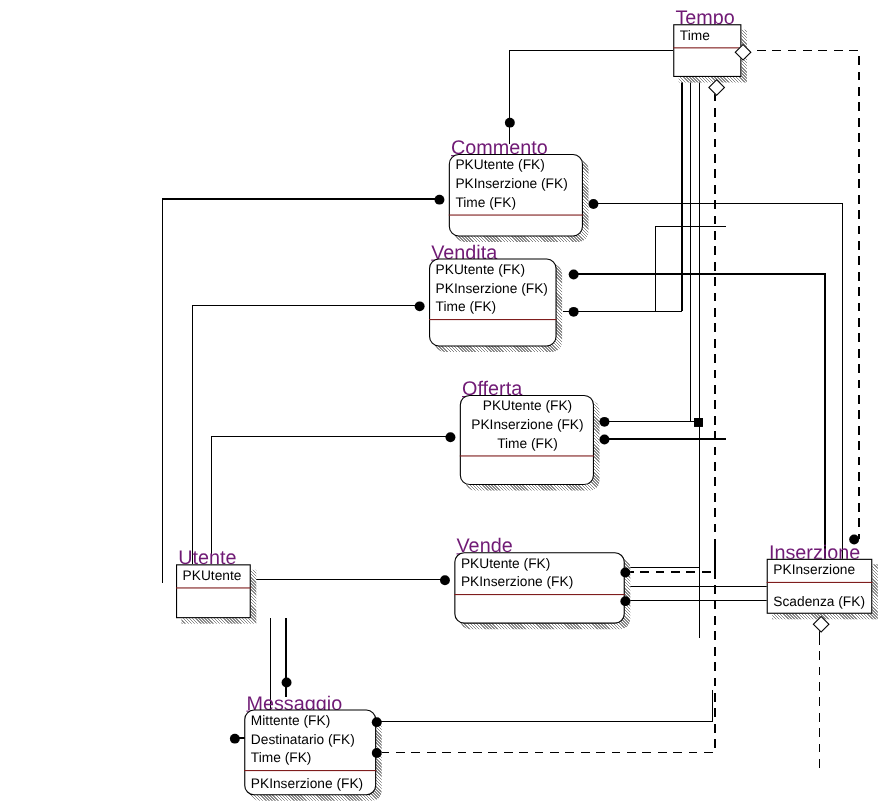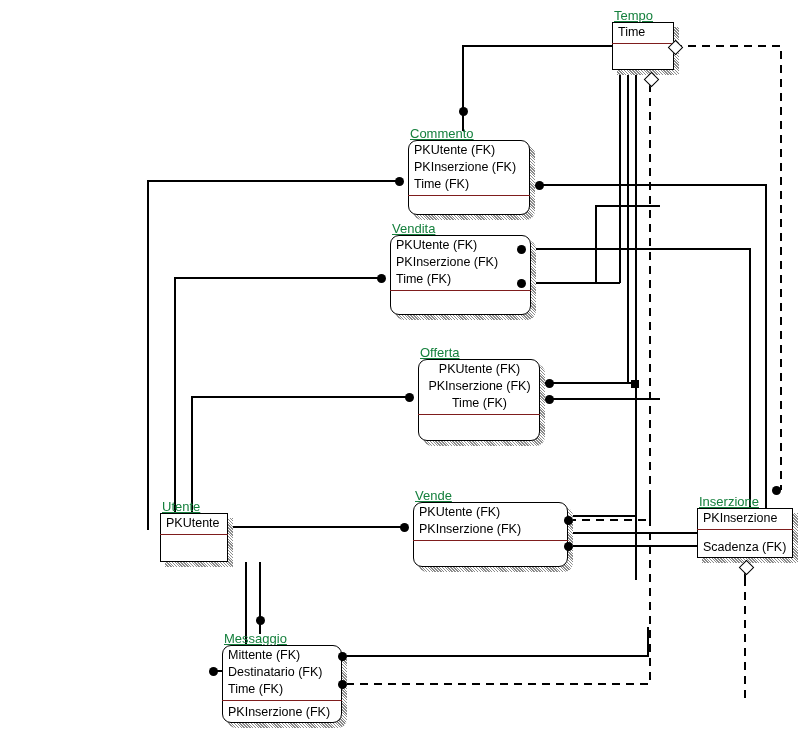--- a/index.html
+++ b/index.html
@@ -26,22 +26,22 @@
   }
   .entity {
     position: absolute;
     box-sizing: border-box;
   }
   .entity-title {
     position: absolute;
     left: 2px;
     bottom: 100%;
     margin-bottom: -1px;
-    font-size: 13px;
-    color: #15803d;
+    font-size: 18px;
+    color: #701a75;
     white-space: nowrap;
     line-height: 14px;
     background: transparent;
     text-decoration: underline;
   }
   .ebox {
     position: absolute;
     left: 0;
     top: 0;
     width: 100%;
@@ -198,21 +198,21 @@
     <div class="shadow rounded"></div>
     <div class="ebox rounded"></div>
     <div class="entity-title">Commento</div>
     <div class="attr-top">
       <div class="attr">PKUtente (FK)</div>
       <div class="attr">PKInserzione (FK)</div>
       <div class="attr">Time (FK)</div>
     </div>
   </div>
 
-  <div class="entity" style="left:390px; top:235px; width:141px; height:80px;">
+  <div class="entity" style="left:390px; top:235px; width:116px; height:80px;">
     <div class="shadow rounded"></div>
     <div class="ebox rounded"></div>
     <div class="entity-title">Vendita</div>
     <div class="attr-top">
       <div class="attr">PKUtente (FK)</div>
       <div class="attr">PKInserzione (FK)</div>
       <div class="attr">Time (FK)</div>
     </div>
   </div>
 

